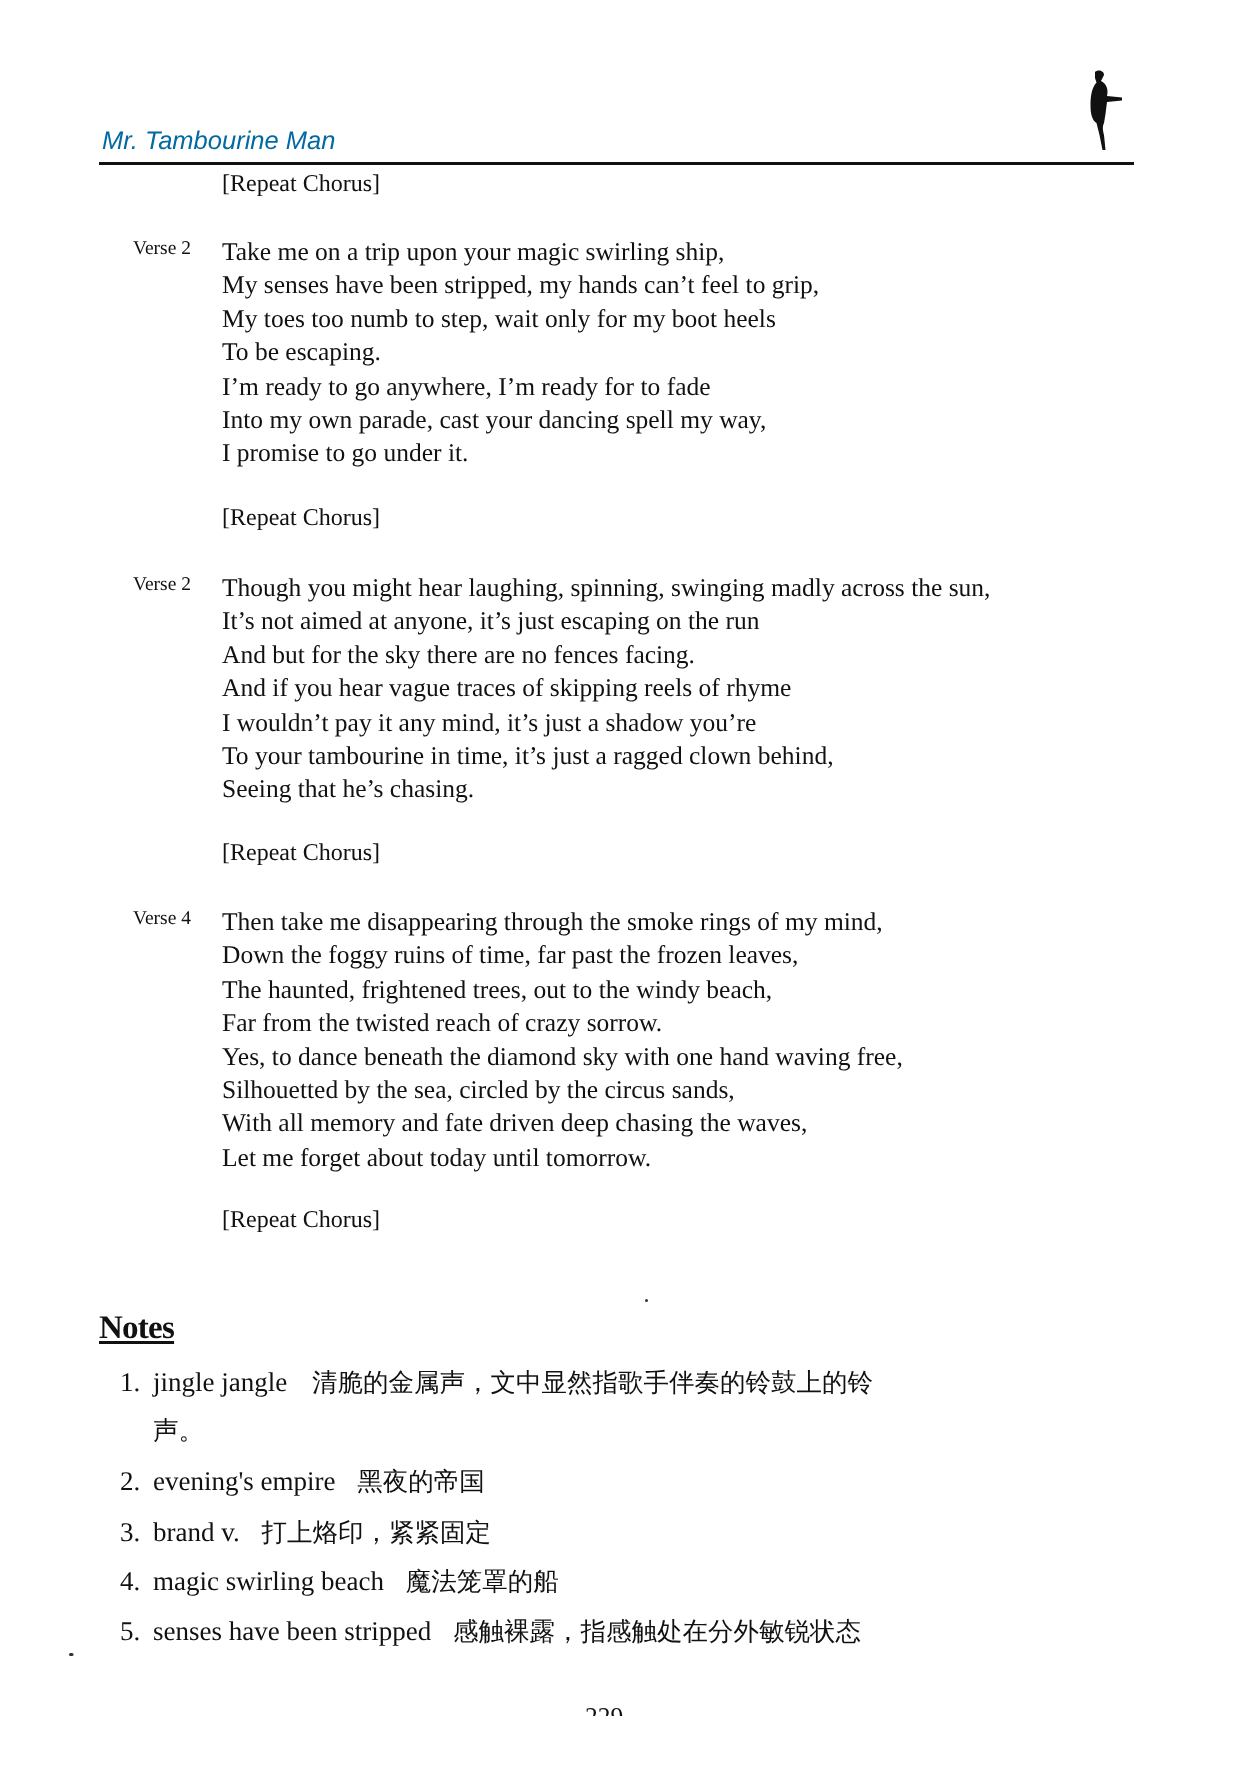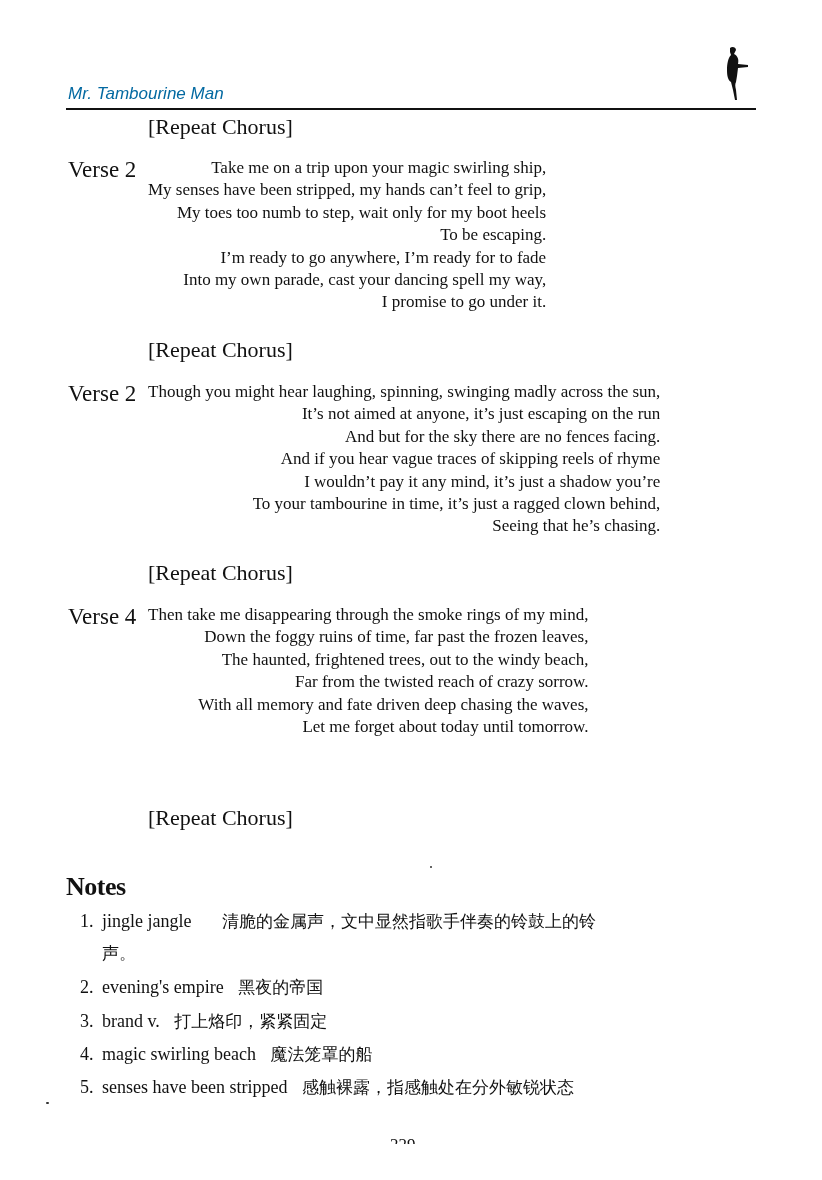--- a/index.html
+++ b/index.html
@@ -17,28 +17,29 @@
       font-style: italic; font-size: 17px; color: #0369a1;
     }
     .header-rule {
       position: absolute; left: 66px; top: 108px; width: 690px; height: 2px; background: #111;
     }
     .dancer {
       position: absolute; left: 722px; top: 46px; width: 36px; height: 58px;
     }
     .block { position: absolute; left: 68px; width: 700px; }
     .verse-label {
-      position: absolute; left: 0; top: 0; font-size: 23px; width: 80px;
+      position: absolute; left: 0; top: 0; font-size: 13px; width: 80px; text-align: center;
     }
     .lines { position: absolute; left: 80px; top: 0; }
-    .line { font-size: 17px; line-height: 22.4px; white-space: nowrap; text-align: right; }
-    .chorus { position: absolute; left: 148px; font-size: 22px; }
+    .line { font-size: 17px; line-height: 22.4px; white-space: nowrap; }
+    .chorus { position: absolute; left: 148px; font-size: 16px; }
     .notes-heading {
-      position: absolute; left: 66px; top: 872px; font-size: 26px; font-weight: bold;
+      position: absolute; left: 66px; top: 872px; font-size: 22px; font-weight: bold;
       letter-spacing: -0.5px;
+      text-decoration: underline;
     }
     .note {
       position: absolute; left: 80px; font-size: 18px; white-space: nowrap;
     }
     .note .num { display: inline-block; }
     .note .term { margin-left: 4px; }
     .note .gloss {
       margin-left: 10px;
       font-family: "DejaVu Serif", serif;
       font-size: 17px;
@@ -95,32 +96,34 @@
 </div>
 <div class="chorus" style="top:560px;">[Repeat Chorus]</div>
 
 <div class="block" style="top:604px;">
   <div class="verse-label">Verse 4</div>
   <div class="lines">
     <div class="line">Then take me disappearing through the smoke rings of my mind,</div>
     <div class="line">Down the foggy ruins of time, far past the frozen leaves,</div>
     <div class="line">The haunted, frightened trees, out to the windy beach,</div>
     <div class="line">Far from the twisted reach of crazy sorrow.</div>
+    <div class="line">Yes, to dance beneath the diamond sky with one hand waving free,</div>
+    <div class="line">Silhouetted by the sea, circled by the circus sands,</div>
     <div class="line">With all memory and fate driven deep chasing the waves,</div>
     <div class="line">Let me forget about today until tomorrow.</div>
   </div>
 </div>
 <div class="chorus" style="top:805px;">[Repeat Chorus]</div>
 
 <div class="notes-heading">Notes</div>
 
 <div class="note" style="top:910px;">
   <span class="num">1.</span>
   <span class="term">jingle jangle</span>
-  <span class="gloss" style="margin-left:26px;">清脆的金属声，文中显然指歌手伴奏的铃鼓上的铃</span>
+  <span class="gloss" style="margin-left:12px;">清脆的金属声，文中显然指歌手伴奏的铃鼓上的铃</span>
 </div>
 <div class="note-cont" style="top:942px;">声。</div>
 
 <div class="note" style="top:976px;">
   <span class="num">2.</span>
   <span class="term">evening's empire</span>
   <span class="gloss">黑夜的帝国</span>
 </div>
 
 <div class="note" style="top:1010px;">

